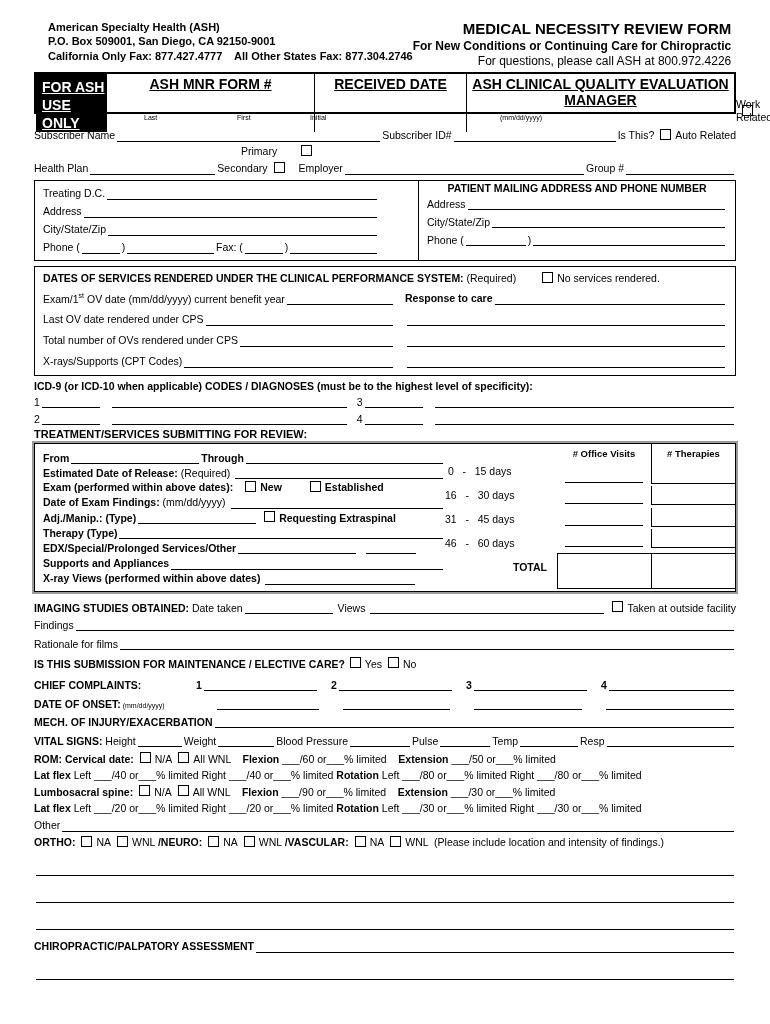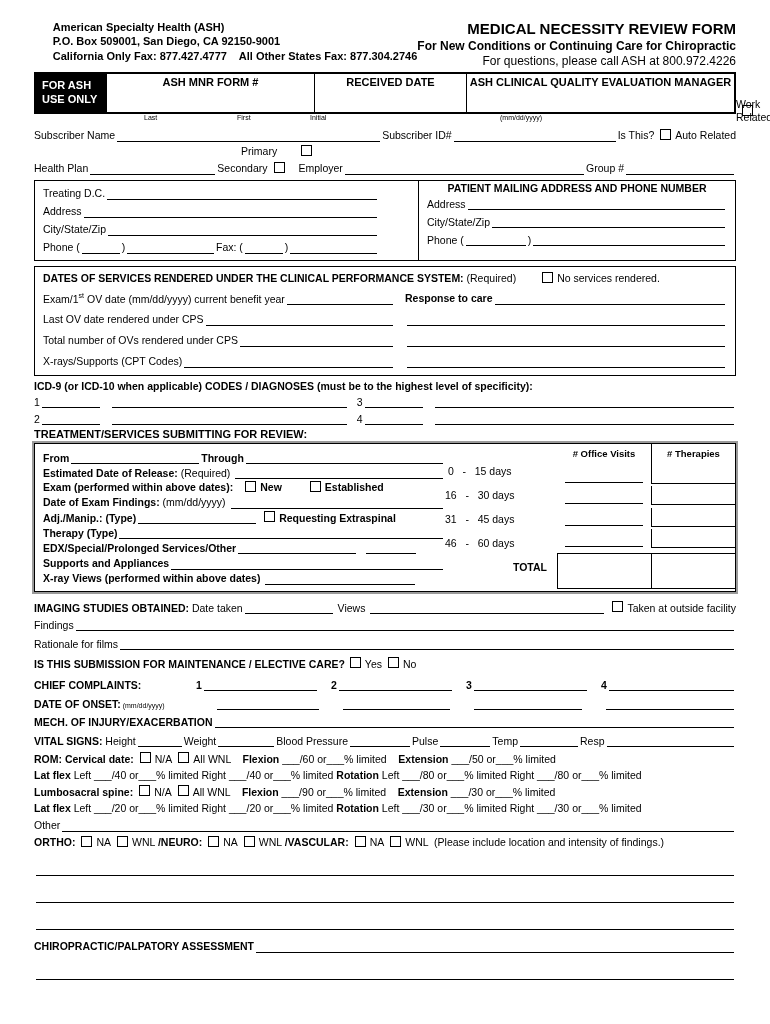--- a/index.html
+++ b/index.html
@@ -6,29 +6,29 @@
   body{width:770px;height:1024px;font-family:"Liberation Sans",sans-serif;color:#000;overflow:hidden;}
   .page{width:702px;margin:0 auto;padding-top:20px;font-size:10.5px;line-height:1.18;}
   .r{display:flex;align-items:flex-end;margin-top:4px;}
   .r>span{white-space:pre;}
   .b{font-weight:bold;}
   .f{flex:1;border-bottom:1px solid #000;height:13px;margin:0 2px;min-width:8px;}
   .bl{border-bottom:1px solid #000;height:13px;margin:0 2px;flex:none;}
   .cb{width:9px;height:9px;border:1.5px solid #000;flex:none;margin:0 4px 2px 6px;background:#fff;}
   .sm{font-size:7px;}
   
-  .hdr{display:flex;justify-content:flex-end;align-items:flex-start;}
+  .hdr{display:flex;justify-content:flex-start;align-items:flex-start;}
   .hdr .left{font-weight:bold;font-size:11px;padding-left:14px;line-height:1.3;}
   .hdr .right{text-align:right;line-height:1.25;}
   .hdr .title{font-weight:bold;font-size:15px;}
   .hdr .sub{font-weight:bold;font-size:12px;}
   .hdr .q{font-size:12px;}
   
   .uo{display:grid;grid-template-columns:70px 208px 152px 1fr;border:2px solid #000;height:38px;margin-top:3px;}
-  .uo>div{font-weight:bold;font-size:11px;}
+  .uo>div{font-weight:bold;font-size:14px;text-decoration:underline;}
   .uo .blk{background:#000;color:#fff;padding:4px 0 0 6px;line-height:1.3;}
   .uo .c{border-left:1.5px solid #000;text-align:center;padding-top:2px;}
   
   .box{border:1.5px solid #000;}
   .pbox{display:grid;grid-template-columns:352px 1fr;margin-top:5px;}
   .pbox .lc{padding:3px 8px 6px 8px;}
   .pbox .rc{border-left:1.5px solid #000;padding:1px 8px 6px 8px;margin-left:31px;}
   .pbox .rc .hd{text-align:center;font-weight:bold;}
   .dsr{display:grid;grid-template-columns:352px 1fr;column-gap:10px;}
   .tbox{margin-top:2px;border:1.5px solid #000;outline:2px solid #9a9a9a;outline-offset:0px;display:grid;grid-template-columns:1fr 112px 172px;padding:5px 6px 6px 8px;}

